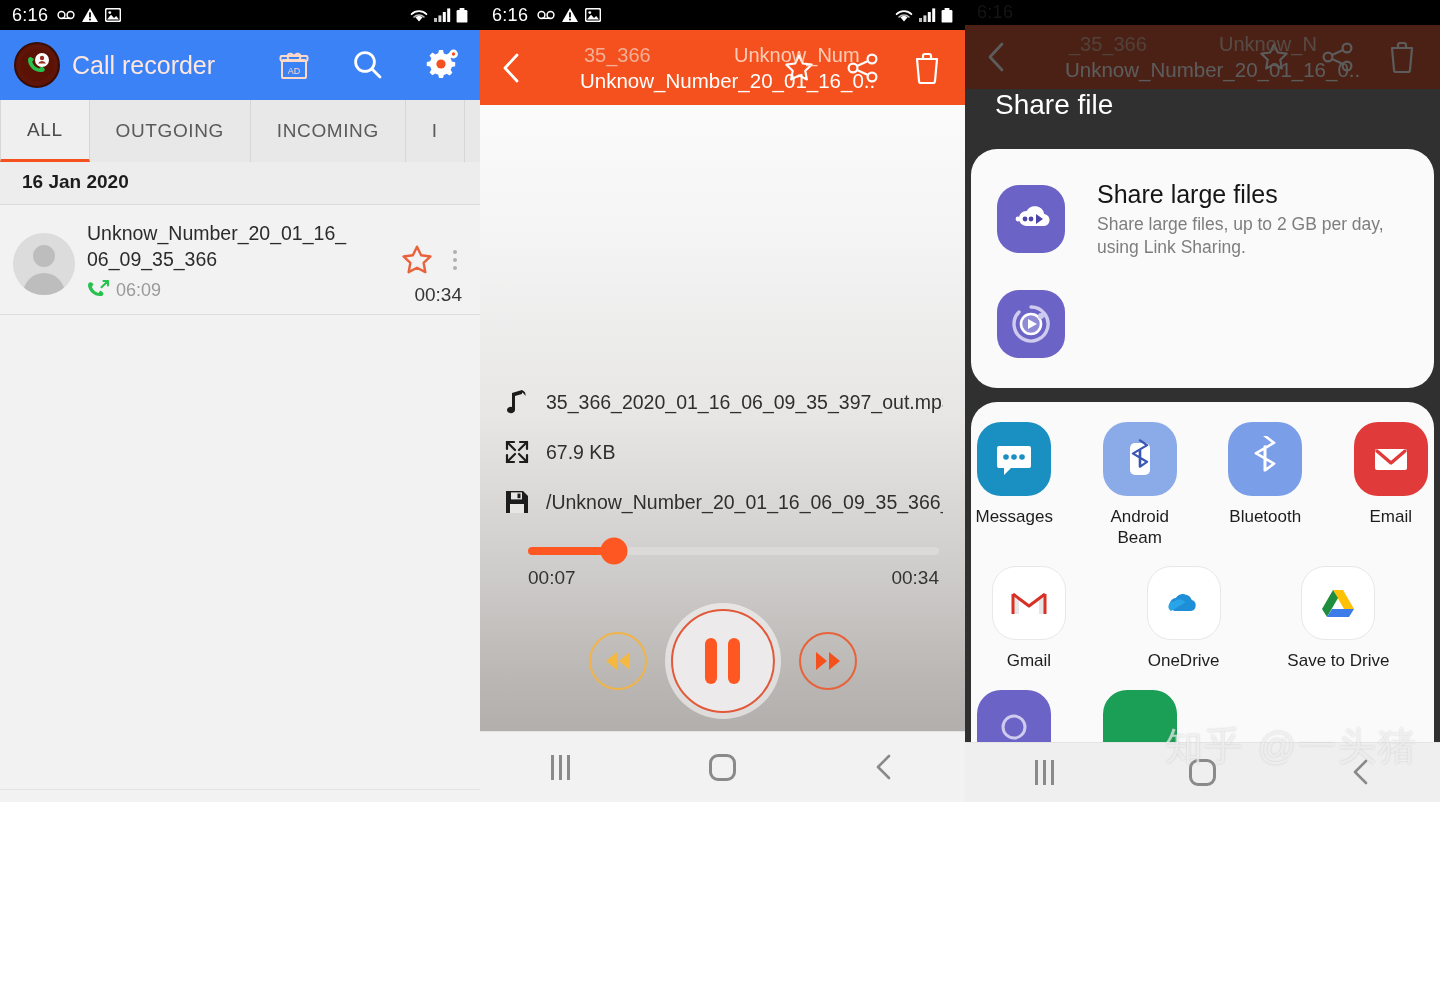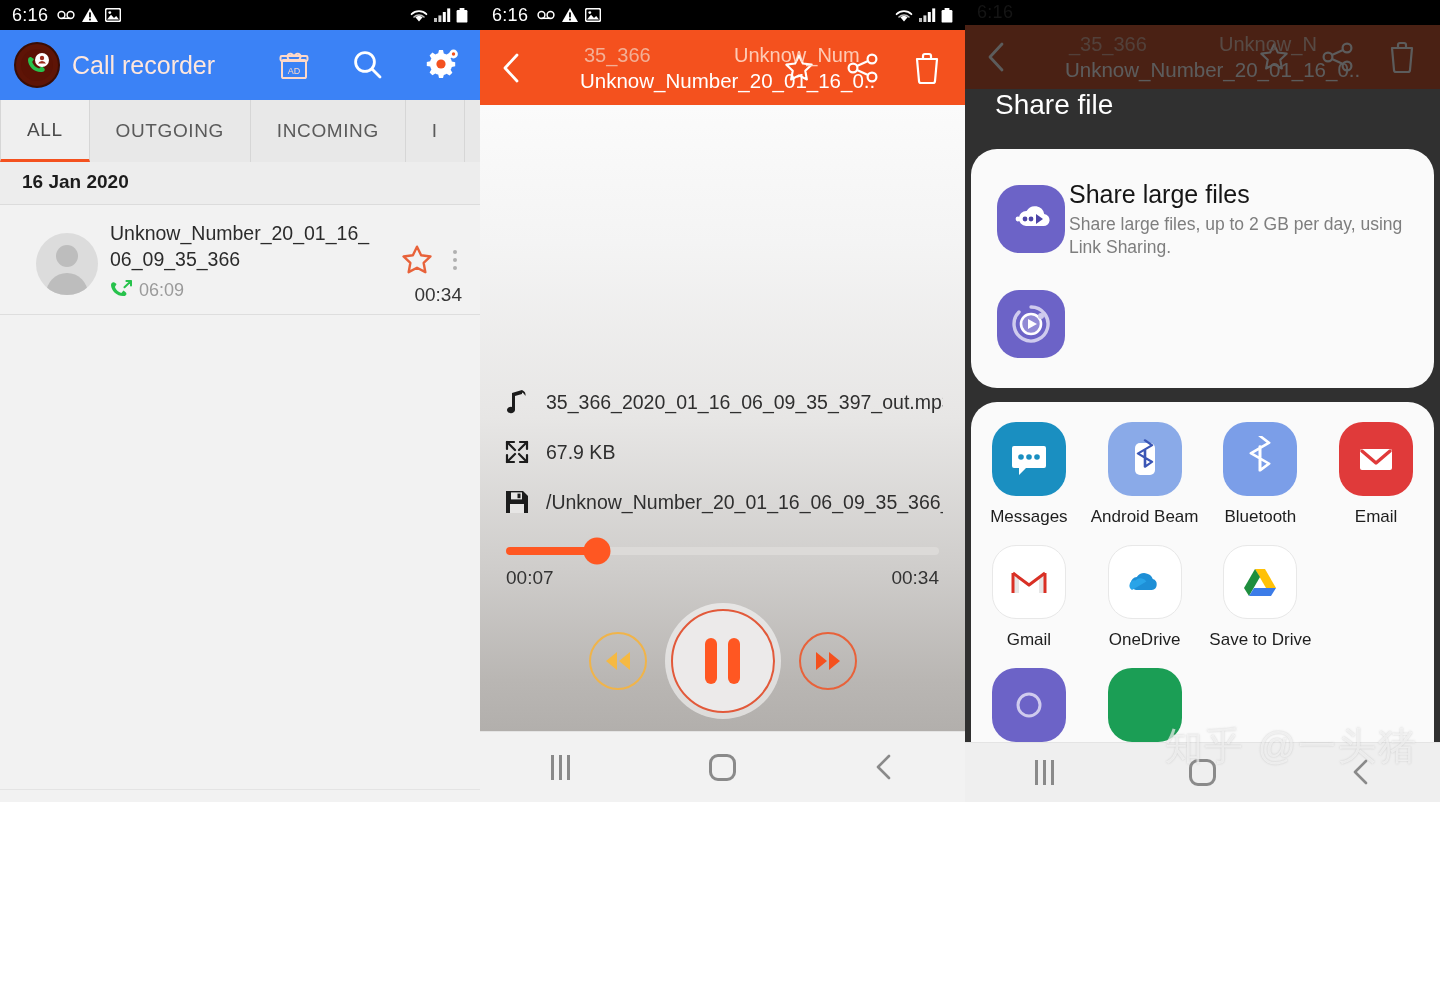--- a/index.html
+++ b/index.html
@@ -65,21 +65,21 @@
   
   .datehdr {
     background: #ededed; padding: 9px 22px 11px;
     font-size: 19px; font-weight: bold; color: #1c1c1c;
     border-bottom: 1px solid #dcdcdc;
   }
 
   
   .calllist { background: #f2f2f2; }
   .callrow {
-    display: flex; position: relative; padding: 16px 14px 10px 36px;
+    display: flex; position: relative; padding: 16px 14px 10px 13px;
     border-bottom: 1px solid #dedede; background: #f2f2f2; min-height: 110px;
   }
   .avatar {
     width: 62px; height: 62px; border-radius: 50%; background: #dcdcdc;
     flex: none; margin-top: 12px; position: relative; overflow: hidden;
   }
   .avatar::before {
     content: ''; position: absolute; left: 50%; top: 12px;
     transform: translateX(-50%); width: 22px; height: 22px;
     border-radius: 50%; background: #bdbdbd;
@@ -144,21 +144,21 @@
     position: relative; flex: 1;
     background: linear-gradient(180deg,#fbfbfb 0%,#f4f4f4 22%,#e7e6e5 50%,#cfcdcb 74%,#b9b6b3 92%,#b2afac 100%);
     display: flex; flex-direction: column; justify-content: flex-end;
     padding: 0 0 14px;
   }
   .fileinfo { padding: 0 22px; }
   .inforow { display: flex; align-items: center; gap: 14px; margin-bottom: 20px; }
   .infoicon { width: 30px; height: 30px; flex: none; display: flex; align-items: center; justify-content: center; }
   .infotext { font-size: 19.5px; color: #2f2f2f; white-space: nowrap; overflow: hidden; }
 
-  .seekwrap { padding: 10px 26px 0; }
+  .seekwrap { padding: 10px 26px 0; margin-left: 22px; }
   .seekbar { position: relative; height: 8px; border-radius: 4px; background: #dcdad8; }
   .seekfill { position: absolute; left: 0; top: 0; height: 8px; border-radius: 4px; background: #FF5722; }
   .seekthumb {
     position: absolute; top: 50%; width: 27px; height: 27px; border-radius: 50%;
     background: #FF5722; transform: translate(-50%,-50%); cursor: pointer;
   }
   .times { display: flex; justify-content: space-between; margin-top: 12px; font-size: 19px; color: #333; }
 
   .controls {
     display: flex; align-items: center; justify-content: center;
@@ -184,34 +184,34 @@
   .p3-dim { flex: 1; background: #303030; position: relative; display: flex; flex-direction: column; }
   .sheet-title {
     color: #fff; font-size: 28px; padding: 0 30px;
     margin-top: auto; margin-bottom: 28px;
   }
   .sheetcard {
     background: #fafafa; border-radius: 26px; margin: 0 6px 14px;
     padding: 16px 0 14px;
   }
   .suggest-row {
-    display: flex; align-items: center; gap: 4px;
+    display: flex; align-items: center; gap: 32px;
     padding: 14px 12px 16px 26px; cursor: pointer;
   }
   .sg-icon { width: 68px; height: 68px; border-radius: 22px; background: #6C63C7; flex: none;
              display: flex; align-items: center; justify-content: center; }
   .sg-text { min-width: 0; }
   .sg-title { font-size: 25px; color: #151515; line-height: 1.2; }
   .sg-sub { font-size: 17.5px; color: #7e7e7e; line-height: 1.34; margin-top: 4px; }
 
   .appgrid {
     background: #fafafa; border-radius: 26px 26px 0 0; margin: 0 6px;
     flex: none; padding: 20px 0 0; overflow: hidden; height: 340px;
   }
-  .grow { display: flex; }
+  .grow { display: flex; gap: 39px; }
   .gcell { width: 25%; display: flex; flex-direction: column; align-items: center; cursor: pointer; padding-bottom: 4px; }
   .gicon { width: 74px; height: 74px; border-radius: 24px; display: flex; align-items: center; justify-content: center; flex: none; }
   .glabel { font-size: 17px; color: #1d1d1d; text-align: center; margin-top: 10px; line-height: 1.25; }
 
   .watermark {
     position: absolute; right: 22px; bottom: 30px; z-index: 40;
     font-size: 38px; color: rgba(255,255,255,.62);
     letter-spacing: 2px; white-space: nowrap; pointer-events: none;
     text-shadow: 0 0 2px rgba(120,120,120,.35);
   }

